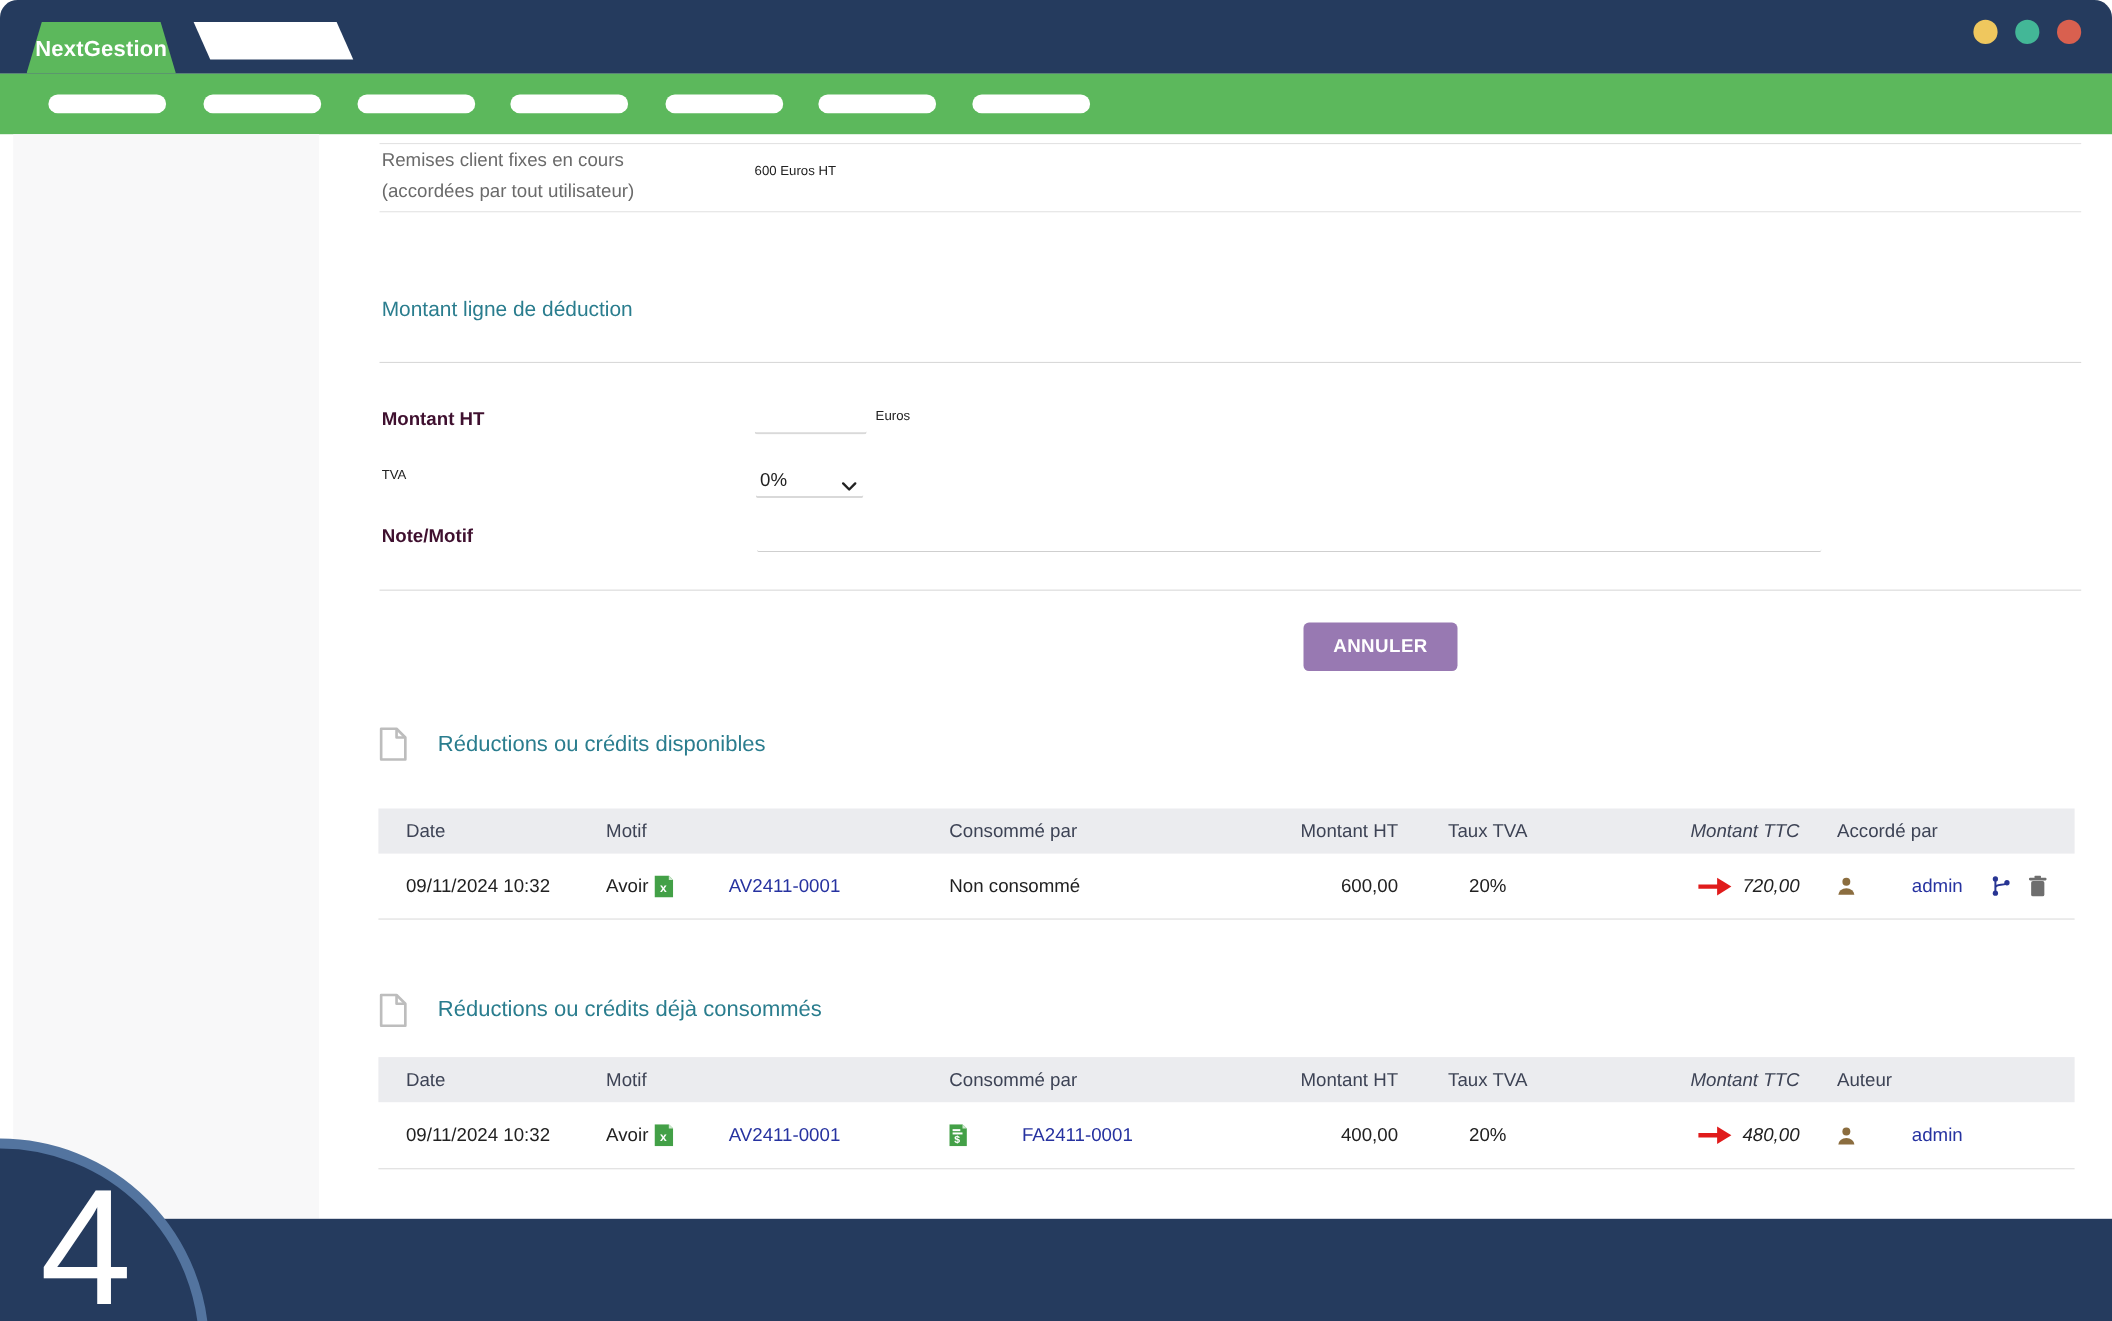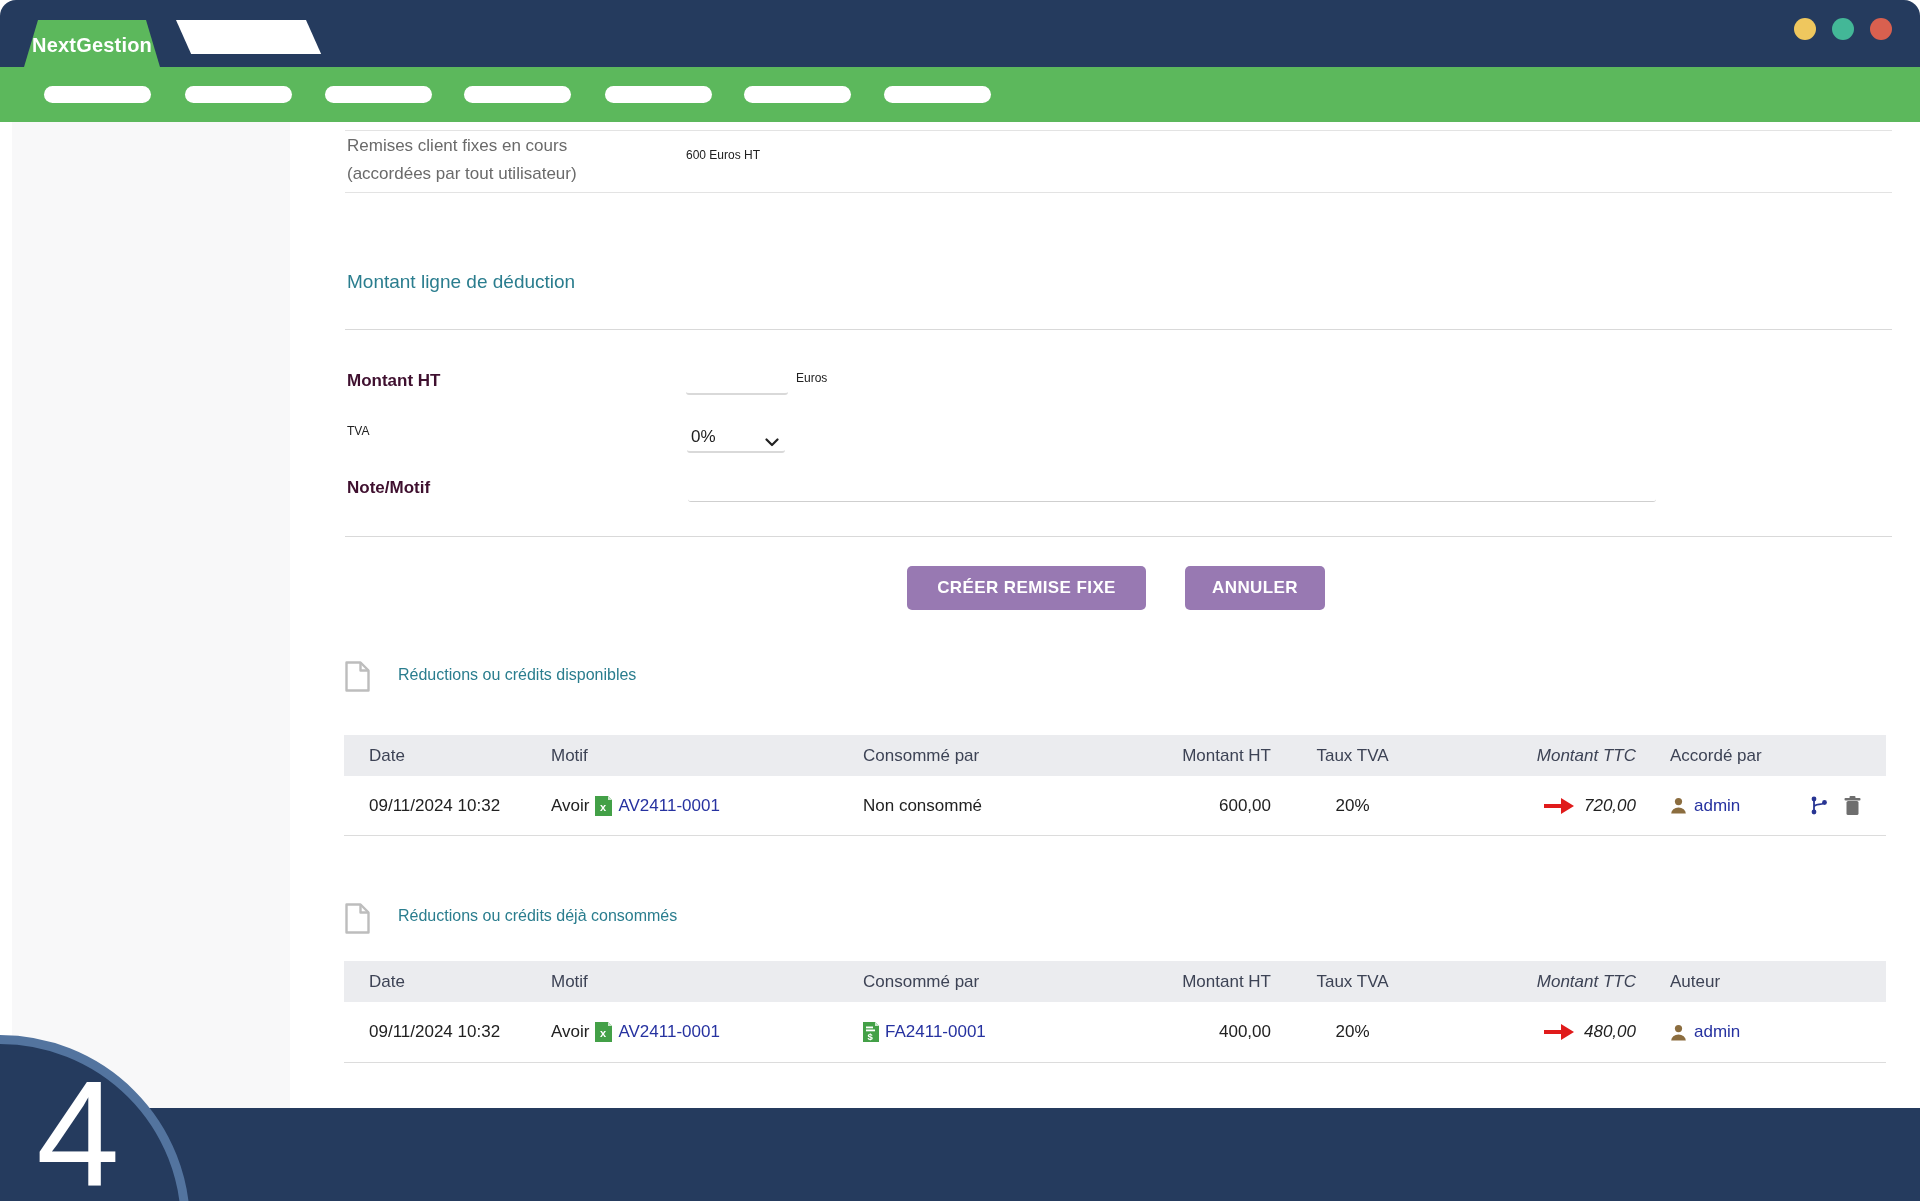--- a/index.html
+++ b/index.html
@@ -40,21 +40,21 @@
   .footer{position:absolute;left:0;top:1108px;width:1920px;height:93px;background:var(--navy);}
   .step-circle{position:absolute;left:-190px;top:1035px;width:380px;height:380px;border-radius:50%;
     background:var(--navy);border:9px solid #53749f;z-index:6;display:flex;align-items:center;justify-content:center;}
   .step-circle span{color:#fff;font-size:150px;font-weight:500;transform:translate(78px,-92px);line-height:1;}
 
   
   .hr{position:absolute;left:345px;width:1547px;border-top:1px solid var(--hairline);}
   .txt{position:absolute;white-space:nowrap;}
   .gray-label{color:#6a6a6a;font-size:17px;line-height:28px;}
   .dark{color:var(--cell);font-size:12px;}
-  .teal-title{color:var(--teal);font-size:16px;}
+  .teal-title{color:var(--teal);font-size:20px;}
   .form-title{color:var(--teal);font-size:19px;}
   .maroon{color:var(--maroon);font-weight:700;font-size:17px;}
 
   .uline{position:absolute;border-bottom:2px solid #d9d9d9;border-radius:0 0 3px 3px;}
   .uline input{width:100%;height:100%;border:none;outline:none;background:transparent;font:inherit;font-size:17px;color:var(--cell);}
   .fake-select{display:flex;align-items:flex-end;justify-content:space-between;padding:0 6px 4px 4px;cursor:pointer;}
   .fake-select .val{font-size:17px;color:var(--cell);}
 
   .btn{position:absolute;height:44px;border:none;border-radius:5px;background:var(--purple);
     color:#fff;font-family:inherit;font-size:17px;font-weight:700;letter-spacing:.4px;cursor:pointer;}
@@ -66,21 +66,21 @@
   .tbl .thead{display:flex;align-items:center;height:41px;background:var(--thbg);color:var(--thtext);}
   .tbl .trow{display:flex;align-items:center;height:60px;border-bottom:1px solid #dcdcdc;color:var(--cell);}
   .c1{width:196px;padding-left:25px;}
   .c2{width:312px;padding-left:11px;}
   .c3{width:263px;padding-left:11px;}
   .c4{width:160px;text-align:right;padding-right:4px;}
   .c5{width:157px;text-align:center;padding-right:2px;}
   .c6{width:206px;text-align:right;padding-right:2px;display:flex;align-items:center;justify-content:flex-end;gap:9px;font-style:italic;}
   .c7{width:172px;padding-left:32px;display:flex;align-items:center;gap:7px;}
   .c8{width:76px;display:flex;align-items:center;gap:16px;}
-  a.navlink{color:var(--link);text-decoration:none;cursor:pointer;}
+  a.navlink{color:var(--link);text-decoration:none;cursor:pointer;margin-left:44px;}
   .ic{display:inline-flex;vertical-align:-3px;}
   .motif-wrap{display:flex;align-items:center;gap:6px;}
 </style>
 </head>
 <body>
 
 <div class="stage">
 
   <div class="titlebar">
     <div class="brand-tab">
@@ -131,21 +131,20 @@
     </span>
   </div>
 
   <div class="txt maroon" style="left:347px;top:478px">Note/Motif</div>
   <div class="uline" style="left:688px;top:476px;width:968px;height:26px;border-bottom-width:1px;border-bottom-color:#cfcfcf">
     <input type="text" value="" style="">
   </div>
 
   <div class="hr" style="top:536px;border-top-color:#d9d9d9"></div>
 
-  <button class="btn" style="left:907px;top:566px;width:239px">CRÉER REMISE FIXE</button>
   <button class="btn" style="left:1185px;top:566px;width:140px">ANNULER</button>
 
   <span class="sec-icon" style="left:344px;top:660px">
     <svg width="27" height="33" viewBox="0 0 27 33">
         <path d="M2.5 2.5 h14 l8 8 v20 h-22 z" fill="#fff" stroke="#bdbdbd" stroke-width="2.4" stroke-linejoin="round"></path>
         <path d="M16.5 2.5 v8 h8" fill="none" stroke="#bdbdbd" stroke-width="2.4" stroke-linejoin="round"></path>
       </svg>
   </span>
   <div class="txt teal-title" style="left:398px;top:666px">Réductions ou crédits disponibles</div>
 

